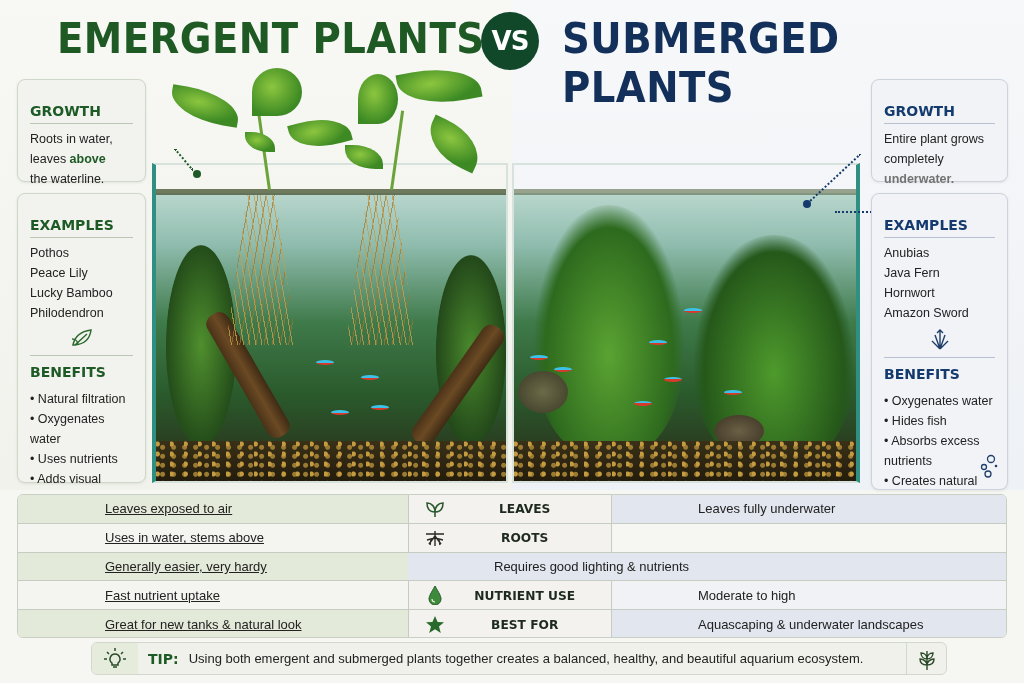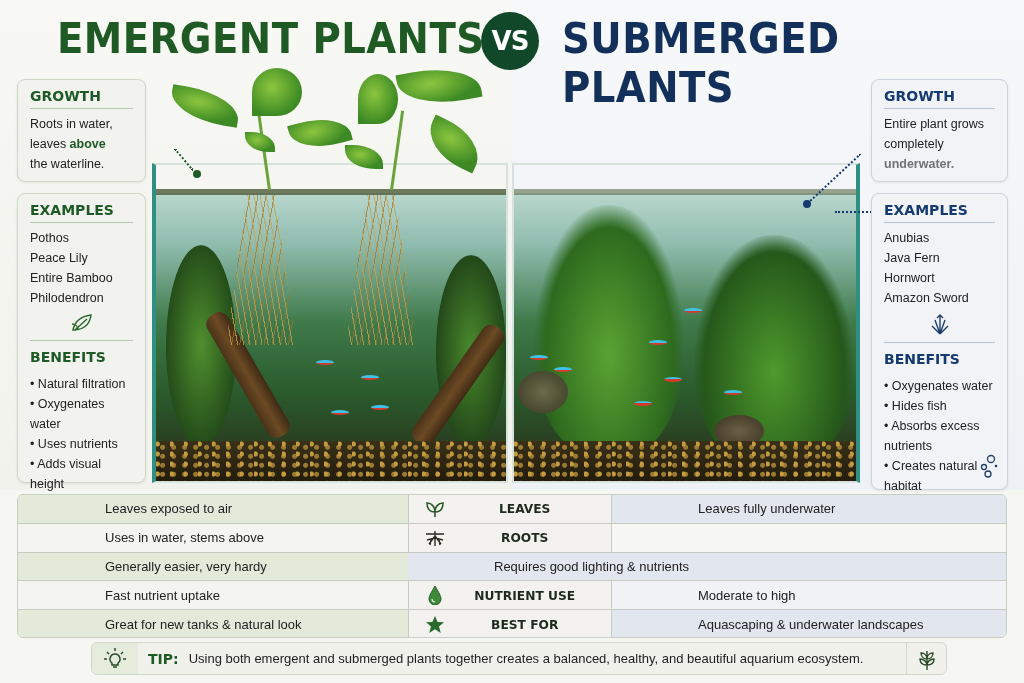--- a/index.html
+++ b/index.html
@@ -27,21 +27,21 @@
     .title-left { left: 57px; color: #1f5a24; }
     .title-right { left: 562px; color: #13305a; }
     .vs-badge {
       position: absolute; left: 481px; top: 12px; width: 58px; height: 58px;
       border-radius: 50%; background: #11482a; color: #fff;
       font-weight: 800; font-size: 26px; display: flex; align-items: center; justify-content: center;
       font-family: "DejaVu Sans", sans-serif; letter-spacing: -1px;
     }
     
     .card {
-      position: absolute; border-radius: 8px; padding: 8px 12px;
+      position: absolute; border-radius: 8px; padding: 23px 12px;
       box-shadow: 0 1px 3px rgba(0,0,0,0.08);
     }
     .card-left { background: #f2f3ee; border: 1px solid #cfd8c8; }
     .card-right { background: #f1f3f7; border: 1px solid #cdd3dd; }
     .card h3 {
       font-size: 14px; font-weight: 800; padding-bottom: 4px; margin-bottom: 5px;
       font-family: "DejaVu Sans", sans-serif;
     }
     .card-left h3 { color: #1e5a26; border-bottom: 1px solid #b9c6b2; }
     .card-right h3 { color: #143a6e; border-bottom: 1px solid #b7c1d2; }
@@ -100,21 +100,21 @@
     .stem { position: absolute; width: 3px; background: #6aa33a; transform-origin: bottom; }
     .callout-dot { position: absolute; width: 8px; height: 8px; border-radius: 50%; }
     .callout-line { position: absolute; border-top: 2px dotted; transform-origin: left center; }
     
     .table {
       position: absolute; left: 17px; top: 494px; width: 990px; height: 144px;
       border-radius: 6px; overflow: hidden; border: 1px solid #c9cfc5;
     }
     .trow { display: flex; height: 28.8px; border-bottom: 1px solid #c7ccc2; }
     .trow:last-child { border-bottom: none; }
-    .cell-left { width: 390px; padding-left: 87px; font-size: 13px; display: flex; align-items: center; }
+    .cell-left { width: 390px; padding-left: 87px; font-size: 13px; display: flex; align-items: center; text-decoration: underline; }
     .cell-mid { width: 204px; display: flex; align-items: center; border-left: 1px solid #c7ccc2; border-right: 1px solid #c7ccc2; background: #f3f2ee; }
     .cell-right { flex: 1; padding-left: 86px; font-size: 13px; display: flex; align-items: center; }
     .trow:nth-child(odd) .cell-left { background: #e4ead9; }
     .trow:nth-child(even) .cell-left { background: #f4f5f0; }
     .trow:nth-child(odd) .cell-right { background: #e2e6ee; }
     .trow:nth-child(even) .cell-right { background: #f0f2f6; }
     .cell-mid .mid-icon { width: 52px; display: flex; justify-content: center; }
     .cell-mid .mid-label { flex: 1; text-align: center; padding-right: 24px; font-weight: 800; font-size: 13px; color: #1d2a1d; font-family: "DejaVu Sans", sans-serif; transform: scaleX(0.94); }
     
     .tip {
@@ -192,21 +192,21 @@
   <h3>GROWTH</h3>
   <p>Roots in water,</p>
   <p><span>leaves </span><span class="em">above</span></p>
   <p>the waterline.</p>
 </div>
 
 <div class="card card-left" style="left:17px;top:193px;width:129px;height:290px;">
   <h3>EXAMPLES</h3>
   <p>Pothos</p>
   <p>Peace Lily</p>
-  <p>Entire Bamboo</p>
+  <p>Lucky Bamboo</p>
   <p>Philodendron</p>
   <div class="icon">
     <svg width="26" height="22" viewBox="0 0 26 22">
         <path d="M4 18 C6 8 14 4 22 3 C21 11 16 17 6 18 Z M6 18 L18 7" fill="none" stroke="#2c6a2e" stroke-width="1.5"></path>
         <path d="M3 12 C6 12 9 14 9 18" fill="none" stroke="#2c6a2e" stroke-width="1.5"></path>
       </svg>
   </div>
   <div class="sub-divider"></div>
   <h3 style="border-bottom:none;">BENEFITS</h3>
   <ul>

